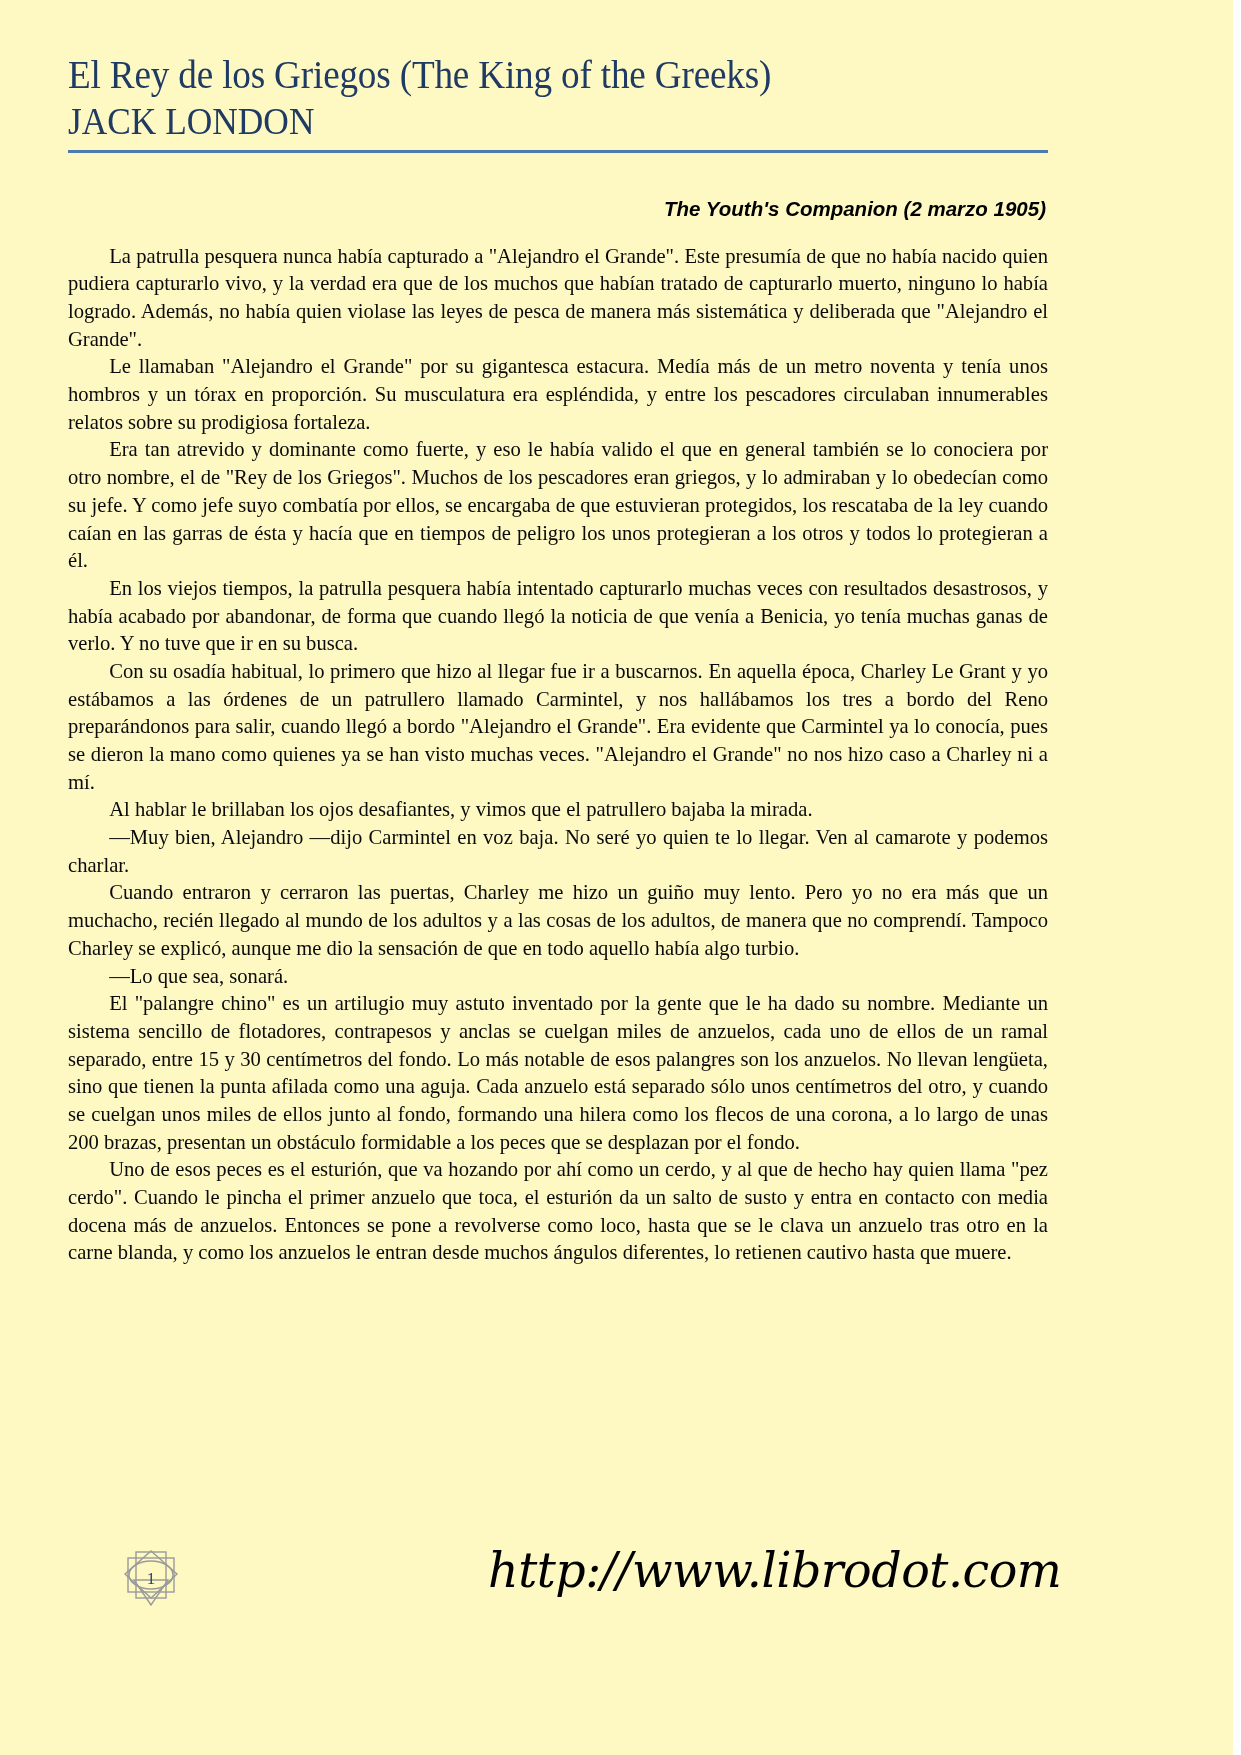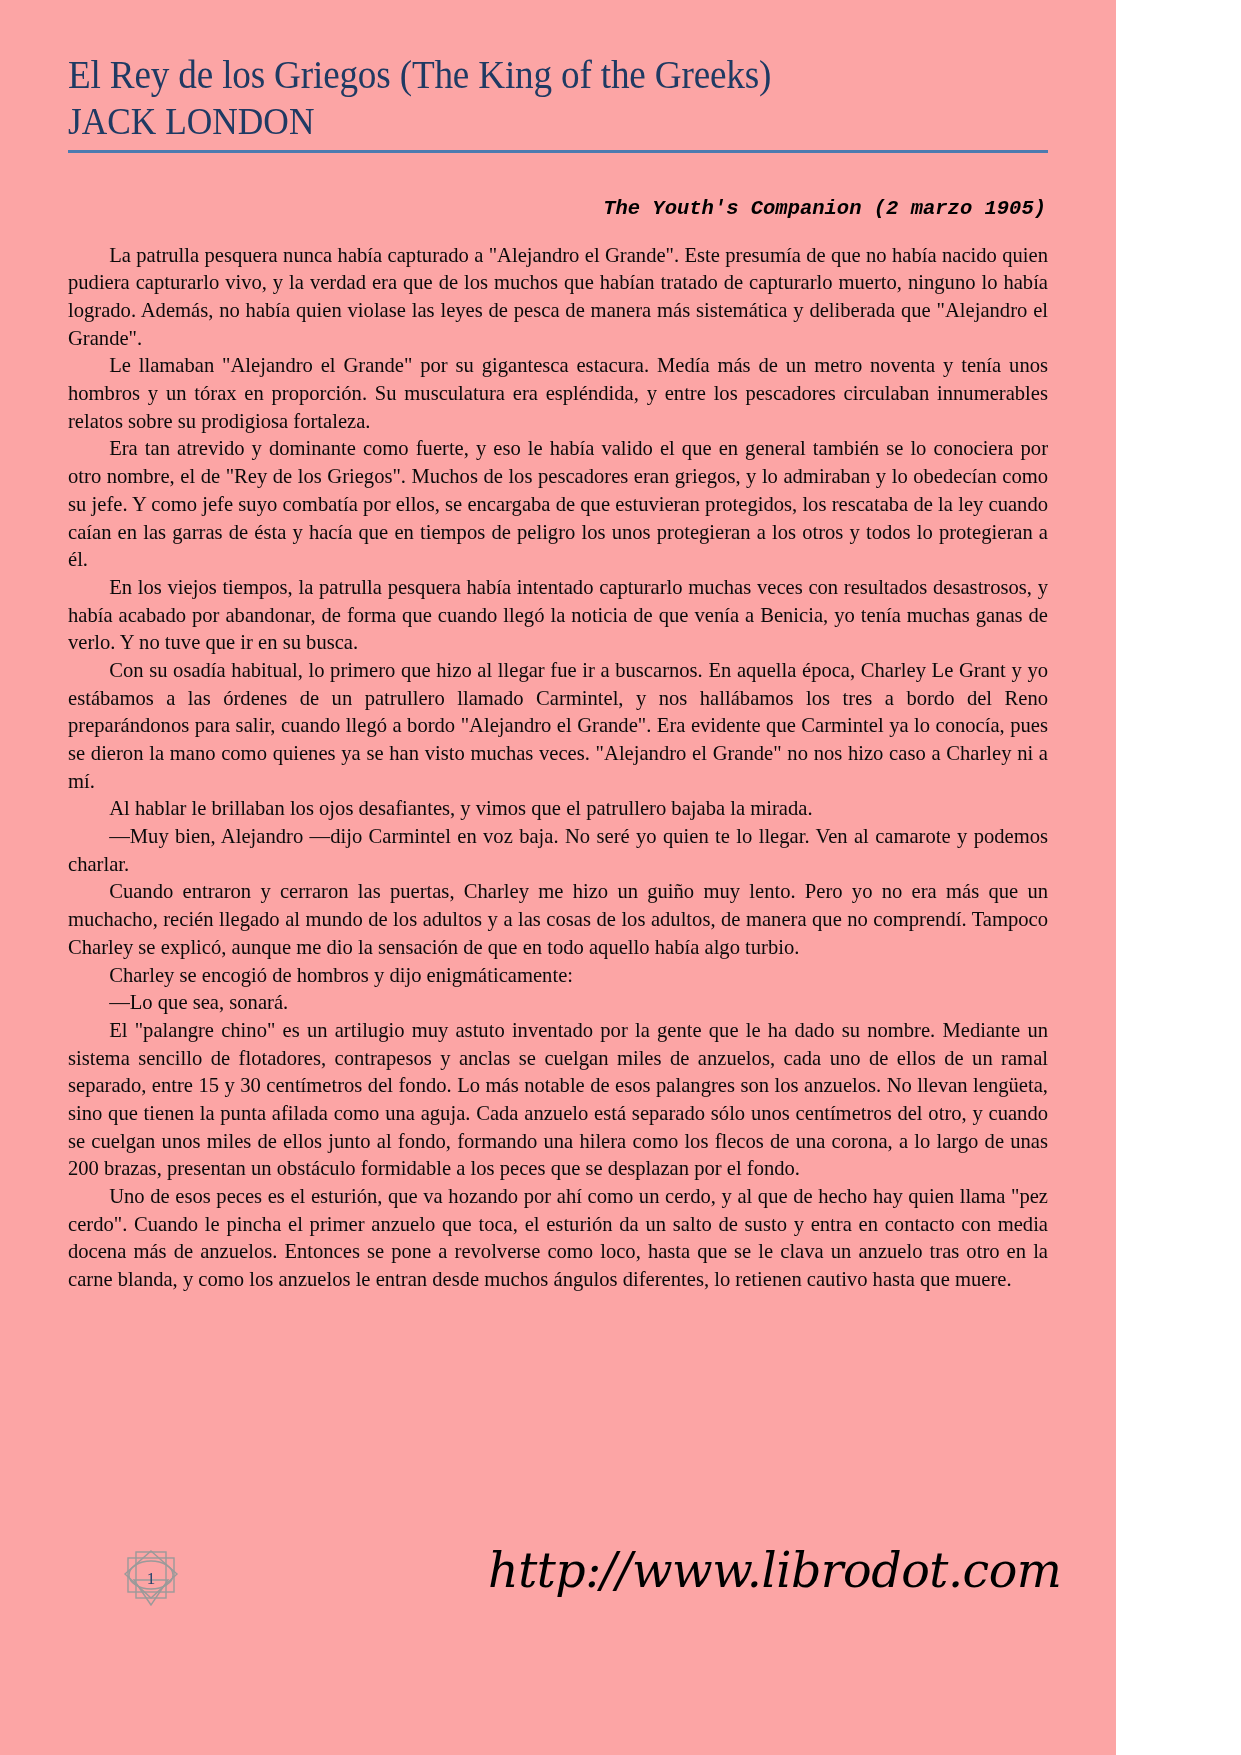--- a/index.html
+++ b/index.html
@@ -12,23 +12,23 @@
     height: 1755px;
     position: relative;
     font-family: "Liberation Serif", "DejaVu Serif", serif;
     color: #000000;
     overflow: hidden;
   }
 
   .page {
     position: absolute;
     left: 0; top: 0;
-    width: 1116px;
+    width: 1233px;
     height: 1755px;
-    background: #fca5a5;
+    background: #fef9c3;
   }
 
   .content {
     position: absolute;
     left: 68px;
     top: 52px;
     width: 980px;
   }
 
   
@@ -57,21 +57,21 @@
     font-weight: 400;
     margin: 0;
     transform: scaleX(0.93);
     transform-origin: left center;
     white-space: nowrap;
   }
 
   
   .source-line {
     text-align: right;
-    font-family: Liberation Mono, monospace;
+    font-family: Liberation Sans, sans-serif;
     font-weight: bold;
     font-style: italic;
     font-size: 20.5px;
     color: #000;
     margin-top: 44px;
     margin-bottom: 6px;
     padding-right: 2px;
   }
 
   
@@ -154,21 +154,20 @@
 
     <div class="body-text">
       <p>La patrulla pesquera nunca había capturado a "Alejandro el Grande". Este presumía de que no había nacido quien pudiera capturarlo vivo, y la verdad era que de los muchos que habían tratado de capturarlo muerto, ninguno lo había logrado. Además, no había quien violase las leyes de pesca de manera más sistemática y deliberada que "Alejandro el Grande".</p>
       <p>Le llamaban "Alejandro el Grande" por su gigantesca estacura. Medía más de un metro noventa y tenía unos hombros y un tórax en proporción. Su musculatura era espléndida, y entre los pescadores circulaban innumerables relatos sobre su prodigiosa fortaleza.</p>
       <p>Era tan atrevido y dominante como fuerte, y eso le había valido el que en general también se lo conociera por otro nombre, el de "Rey de los Griegos". Muchos de los pescadores eran griegos, y lo admiraban y lo obedecían como su jefe. Y como jefe suyo combatía por ellos, se encargaba de que estuvieran protegidos, los rescataba de la ley cuando caían en las garras de ésta y hacía que en tiempos de peligro los unos protegieran a los otros y todos lo protegieran a él.</p>
       <p>En los viejos tiempos, la patrulla pesquera había intentado capturarlo muchas veces con resultados desastrosos, y había acabado por abandonar, de forma que cuando llegó la noticia de que venía a Benicia, yo tenía muchas ganas de verlo. Y no tuve que ir en su busca.</p>
       <p>Con su osadía habitual, lo primero que hizo al llegar fue ir a buscarnos. En aquella época, Charley Le Grant y yo estábamos a las órdenes de un patrullero llamado Carmintel, y nos hallábamos los tres a bordo del Reno preparándonos para salir, cuando llegó a bordo  "Alejandro el Grande". Era evidente que Carmintel ya lo conocía, pues se dieron la mano como quienes ya se han visto muchas veces. "Alejandro el Grande" no nos hizo caso a Charley ni a mí.</p>
       <p>Al hablar le brillaban los ojos desafiantes, y vimos que el patrullero bajaba la mirada.</p>
       <p class="dialogue">—Muy bien, Alejandro —dijo Carmintel en voz baja. No seré yo quien te lo llegar. Ven al camarote y podemos charlar.</p>
       <p>Cuando entraron y cerraron las puertas, Charley me hizo un guiño muy lento. Pero yo no era más que un muchacho, recién llegado al mundo de los adultos y a las cosas de los adultos, de manera que no comprendí. Tampoco Charley se explicó, aunque me dio la sensación de que en todo aquello había algo turbio.</p>
-      <p>Charley se encogió de hombros y dijo enigmáticamente:</p>
       <p class="dialogue">—Lo que sea, sonará.</p>
       <p>El "palangre chino" es un artilugio muy astuto inventado por la gente que le ha dado su nombre. Mediante un sistema sencillo de flotadores, contrapesos y anclas se cuelgan miles de anzuelos, cada uno de ellos de un ramal separado, entre 15 y 30 centímetros del fondo. Lo más notable de esos palangres son los anzuelos. No llevan lengüeta, sino que tienen la punta afilada como una aguja. Cada anzuelo está separado sólo unos centímetros del otro, y cuando se cuelgan unos miles de ellos junto al fondo, formando una hilera como los flecos de una corona, a lo largo de unas 200 brazas, presentan un obstáculo formidable a los peces que se desplazan por el fondo.</p>
       <p>Uno de esos peces es el esturión, que va hozando por ahí como un cerdo, y al que de hecho hay quien llama "pez cerdo". Cuando le pincha el primer anzuelo que toca, el esturión da un salto de susto y entra en contacto con media docena más de anzuelos. Entonces se pone a revolverse como loco, hasta que se le clava un anzuelo tras otro en la carne blanda, y como los anzuelos le entran desde muchos ángulos diferentes, lo retienen cautivo hasta que muere.</p>
     </div>
 
   </div>
 
   <div class="footer">
 
     <div class="page-ornament">

